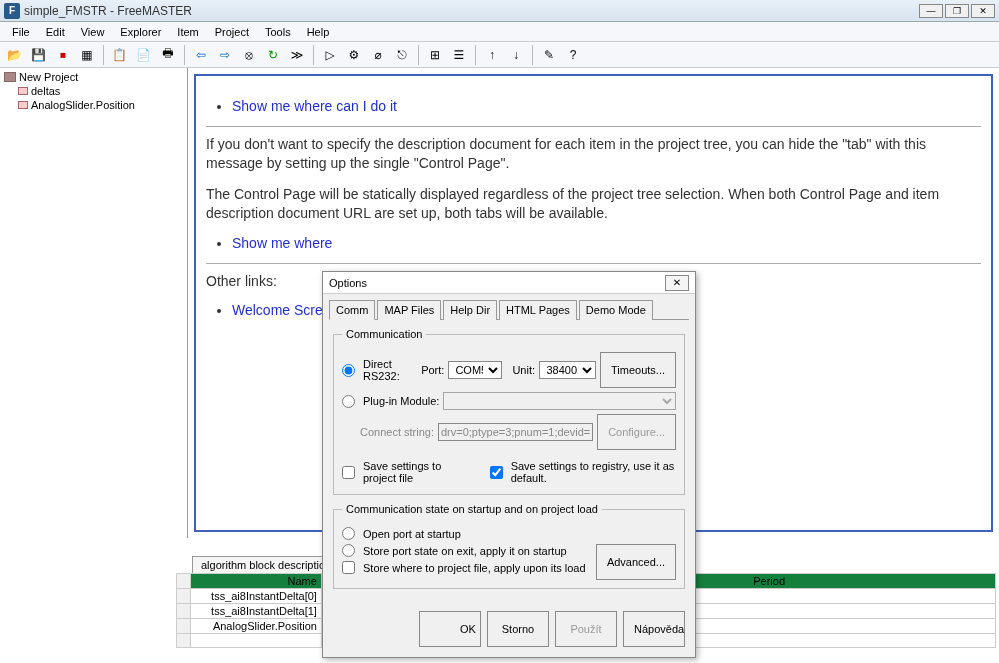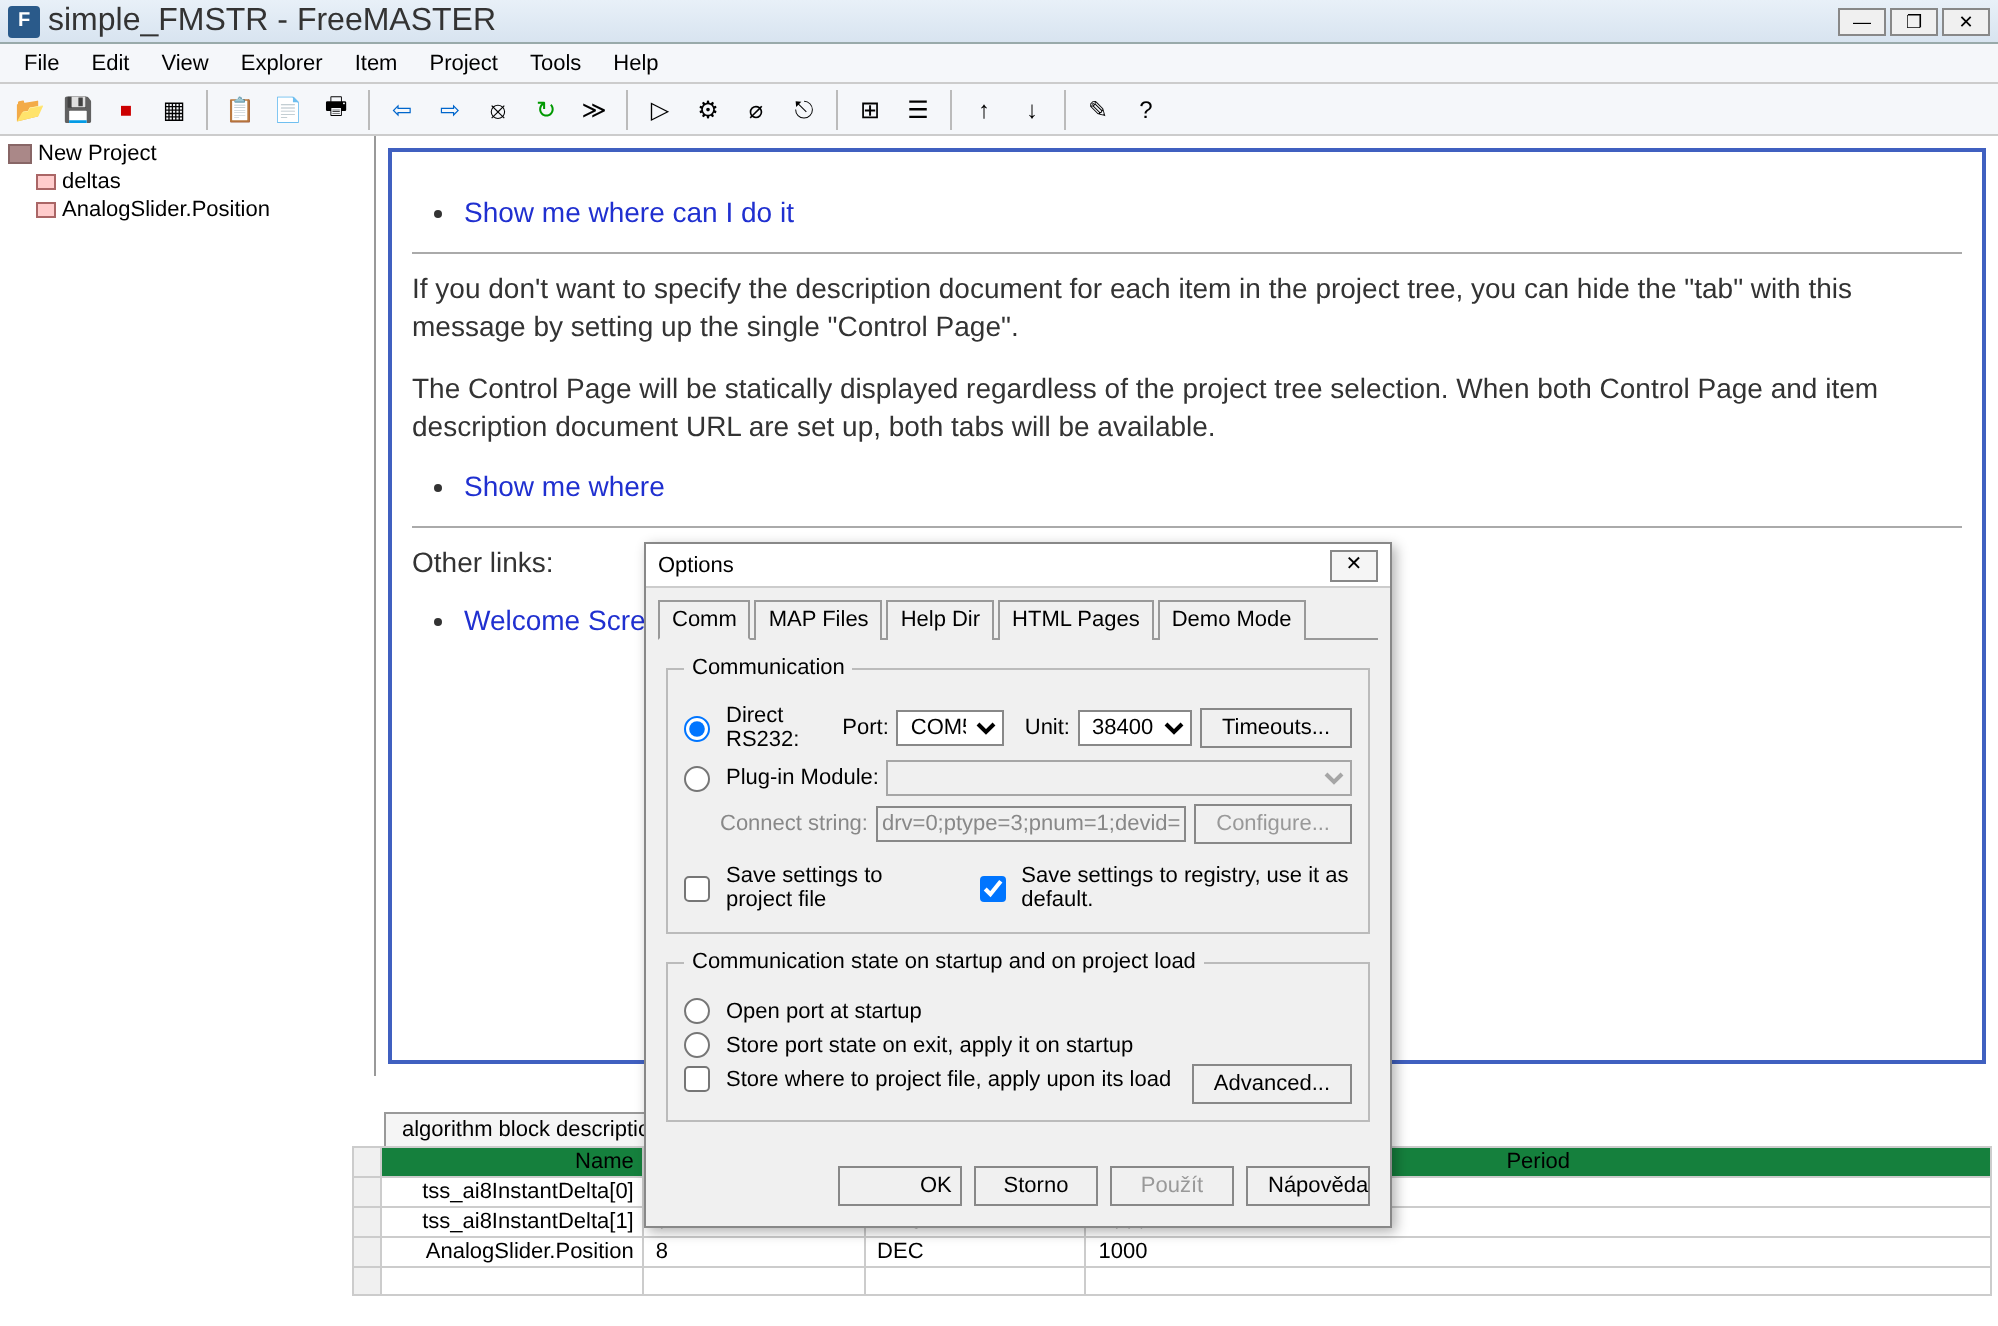--- a/index.html
+++ b/index.html
@@ -1,20 +1,20 @@
 <!DOCTYPE html>
 <html><head>
 <meta charset="utf-8">
 <style>
 * { box-sizing: border-box; margin: 0; padding: 0; }
 body { font-family: "Segoe UI", Tahoma, sans-serif; font-size: 11px; background: #fff; width: 999px; height: 663px; overflow: hidden; position: relative; }
 
 .titlebar { height: 22px; background: linear-gradient(#e8f0f8, #d8e4f0); border-bottom: 1px solid #9aa; display: flex; align-items: center; padding: 0 4px; }
 .titlebar .app-icon { width: 16px; height: 16px; background: #2a5a8a; color: #fff; font-weight: bold; font-size: 10px; display: flex; align-items: center; justify-content: center; margin-right: 4px; border-radius: 2px; }
-.titlebar .title { flex: 1; color: #333; font-size: 16px; }
+.titlebar .title { flex: 1; color: #333; font-size: 12px; }
 .titlebar .winbtns { display: flex; gap: 2px; }
 .titlebar .winbtn { width: 24px; height: 14px; border: 1px solid #888; background: #f0f0f0; font-size: 9px; display: flex; align-items: center; justify-content: center; cursor: pointer; }
 
 .menubar { height: 20px; background: #f5f7fa; border-bottom: 1px solid #ccc; display: flex; align-items: center; padding: 0 4px; font-size: 11px; }
 .menubar span { padding: 2px 8px; cursor: pointer; }
 
 .toolbar { height: 26px; background: #f5f7fa; border-bottom: 1px solid #ccc; display: flex; align-items: center; padding: 0 4px; gap: 2px; }
 .tbtn { width: 22px; height: 22px; border: 1px solid transparent; display: flex; align-items: center; justify-content: center; cursor: pointer; font-size: 12px; }
 .tsep { width: 1px; height: 20px; background: #bbb; margin: 0 3px; }
 
@@ -55,21 +55,21 @@
 .dlg-tabs { display: flex; margin: 6px 6px 0 6px; border-bottom: 1px solid #999; }
 .dlg-tab { padding: 3px 6px; border: 1px solid #999; border-bottom: none; margin-right: 2px; background: #f0f0f0; cursor: pointer; margin-bottom: -1px; border-right: 1px solid #999; }
 .dlg-tab.active { background: #f0f0f0; border-bottom: 1px solid #f0f0f0; }
 .dlg-body { padding: 8px 10px; }
 .fieldset { border: 1px solid #bbb; padding: 8px 8px 6px 8px; margin-bottom: 8px; }
 .fieldset legend { padding: 0 4px; font-size: 11px; }
 .row { display: flex; align-items: center; gap: 4px; margin: 4px 0; }
 .row label { font-size: 11px; }
 input[type=text].fm, select.fm { font-size: 11px; height: 18px; border: 1px solid #888; background: #fff; padding: 0 2px; }
 input[disabled].fm, select.fm.dis { background: #f0f0f0; color: #888; }
-.btn { height: 20px; font-size: 11px; padding: 0 10px; border: 1px solid #888; background: #f0f0f0; cursor: pointer; }
+.btn { height: 36px; font-size: 11px; padding: 0 10px; border: 1px solid #888; background: #f0f0f0; cursor: pointer; }
 .btn.dis { color: #999; }
 .dlg-buttons { display: flex; justify-content: flex-end; gap: 6px; padding: 6px 10px 10px 10px; }
 input[type=radio], input[type=checkbox] { margin-right: 4px; }
 </style>
 </head>
 <body>
 
 <div class="titlebar">
   <div class="app-icon">F</div>
   <div class="title">simple_FMSTR - FreeMASTER</div>
@@ -218,21 +218,21 @@
   </div>
   <div class="dlg-body">
     <fieldset class="fieldset">
       <legend>Communication</legend>
       <div class="row">
         <input type="radio" checked="" style="">
         <label>Direct RS232:</label>
         <label style="margin-left:4px;">Port:</label>
         <select class="fm" style="width:54px;"><option>COM5</option></select>
         <label style="margin-left:6px;">Unit:</label>
-        <select class="fm" style="width:66px;"><option>38400</option></select>
+        <select class="fm" style="width:66px;text-align:right;"><option>38400</option></select>
         <button class="btn" style="margin-left:auto;">Timeouts...</button>
       </div>
       <div class="row">
         <input type="radio" style="">
         <label>Plug-in Module:</label>
         <select class="fm dis" style="flex:1;" disabled=""><option></option></select>
       </div>
       <div class="row">
         <label style="margin-left:18px; color:#888;">Connect string:</label>
         <input type="text" class="fm" disabled="" style="flex: 1 1 0%;" value="drv=0;ptype=3;pnum=1;devid=PE5515644;">

